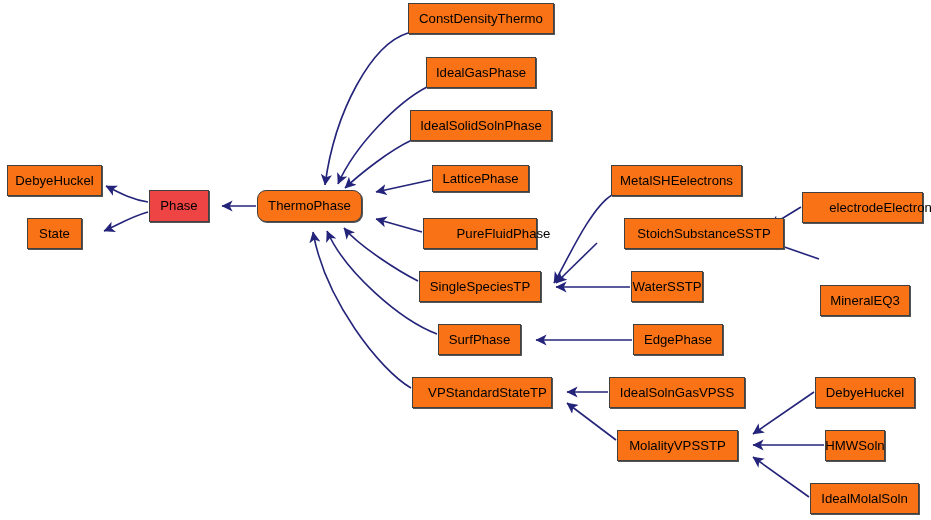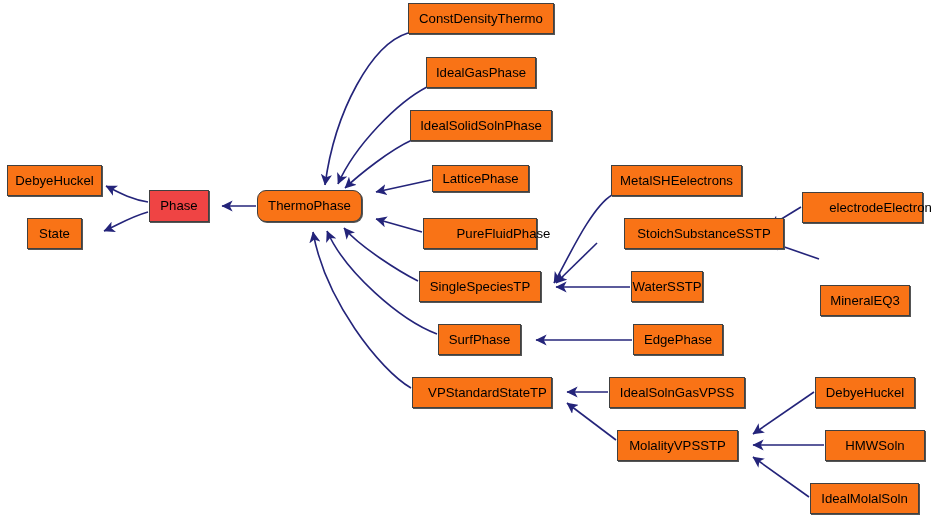--- a/index.html
+++ b/index.html
@@ -133,20 +133,20 @@
       </div>
       <div class="node-box" style="left: 802px; top: 192px; width: 121px; height: 31px; padding-left: 36px;">
         <span class="node-label">electrodeElectron</span>
       </div>
       <div class="node-box" style="left: 820px; top: 245px; width: 90px; height: 31px; margin-top: 40px;">
         <span class="node-label">MineralEQ3</span>
       </div>
       <div class="node-box" style="left: 815px; top: 377px; width: 100px; height: 31px;">
         <span class="node-label">DebyeHuckel</span>
       </div>
-      <div class="node-box" style="left: 825px; top: 430px; width: 100px; height: 31px;">
+      <div class="node-box" style="left: 825px; top: 430px; width: 60px; height: 31px;">
         <span class="node-label">HMWSoln</span>
       </div>
       <div class="node-box" style="left: 810px; top: 483px; width: 109px; height: 31px;">
         <span class="node-label">IdealMolalSoln</span>
       </div>
     </div>
 </div>
 
 </body></html>

